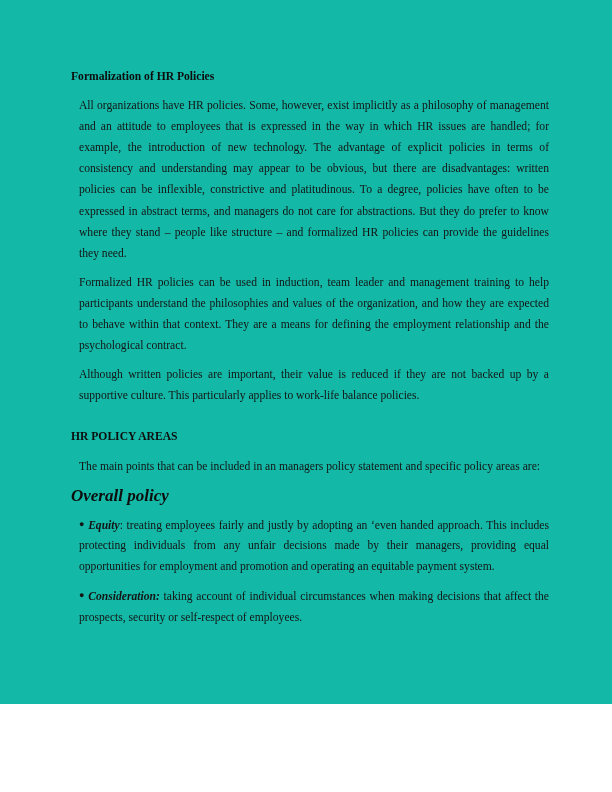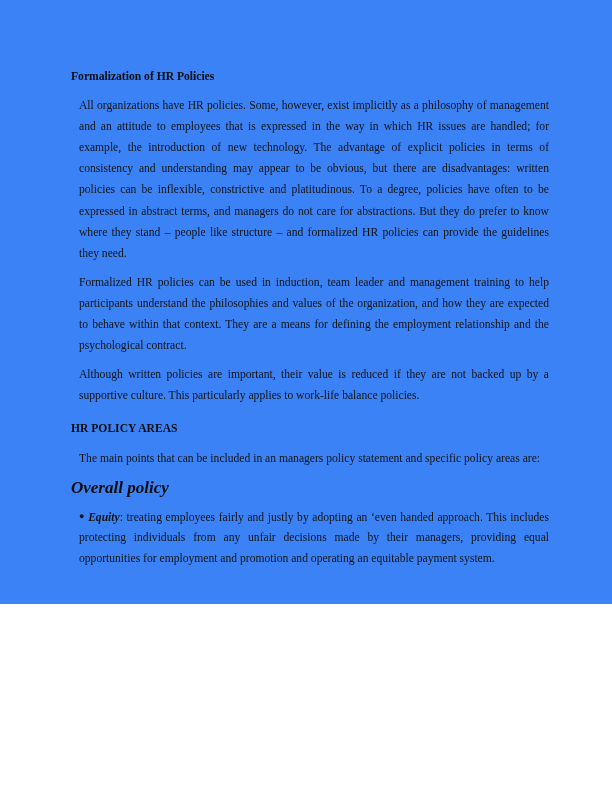--- a/index.html
+++ b/index.html
@@ -3,22 +3,22 @@
 <meta charset="utf-8">
 <style>
   html, body {
     margin: 0;
     padding: 0;
     background: #ffffff;
   }
   .page {
     position: relative;
     width: 612px;
-    height: 604px;
-    background: #3b82f6;
+    height: 704px;
+    background: #14b8a6;
     overflow: hidden;
     box-sizing: border-box;
   }
   .content {
     position: absolute;
     left: 71px;
     top: 66px;
     width: 486px;
   }
   .doc-text {
@@ -34,21 +34,21 @@
   .heading {
     font-family: "Liberation Serif", "DejaVu Serif", serif;
     font-size: 11.6px;
     line-height: 21.1px;
     font-weight: bold;
     color: #0d0d0d;
     text-align: left;
     margin: 0;
   }
   .heading-spaced {
-    margin-top: 12px;
+    margin-top: 20px;
   }
   .subheading {
     font-family: "Liberation Serif", "DejaVu Serif", serif;
     font-size: 17px;
     line-height: 21.1px;
     font-weight: bold;
     font-style: italic;
     color: #0d0d0d;
     text-align: left;
     margin: 0;
@@ -97,17 +97,20 @@
     <p class="doc-text line-left">The main points that can be included in an managers policy statement and specific policy areas are:</p>
 
     <p class="subheading">Overall policy</p>
 
 
 
     <p class="doc-text">
       <span class="bullet-char">●</span><span class="term">Equity</span><span>:</span><span> treating employees fairly and justly by adopting an ‘even handed approach. This includes protecting individuals from any unfair decisions made by their managers, providing equal opportunities for employment and promotion and operating an equitable payment system.</span>
     </p>
 
+    <p class="doc-text">
+      <span class="bullet-char">●</span><span class="term">Consideration:</span><span></span><span> taking account of individual circumstances when making decisions that affect the prospects, security or self-respect of employees.</span>
+    </p>
 
   </div>
 
   <div class="page-number">2</div>
 </div>
 
 </body></html>

